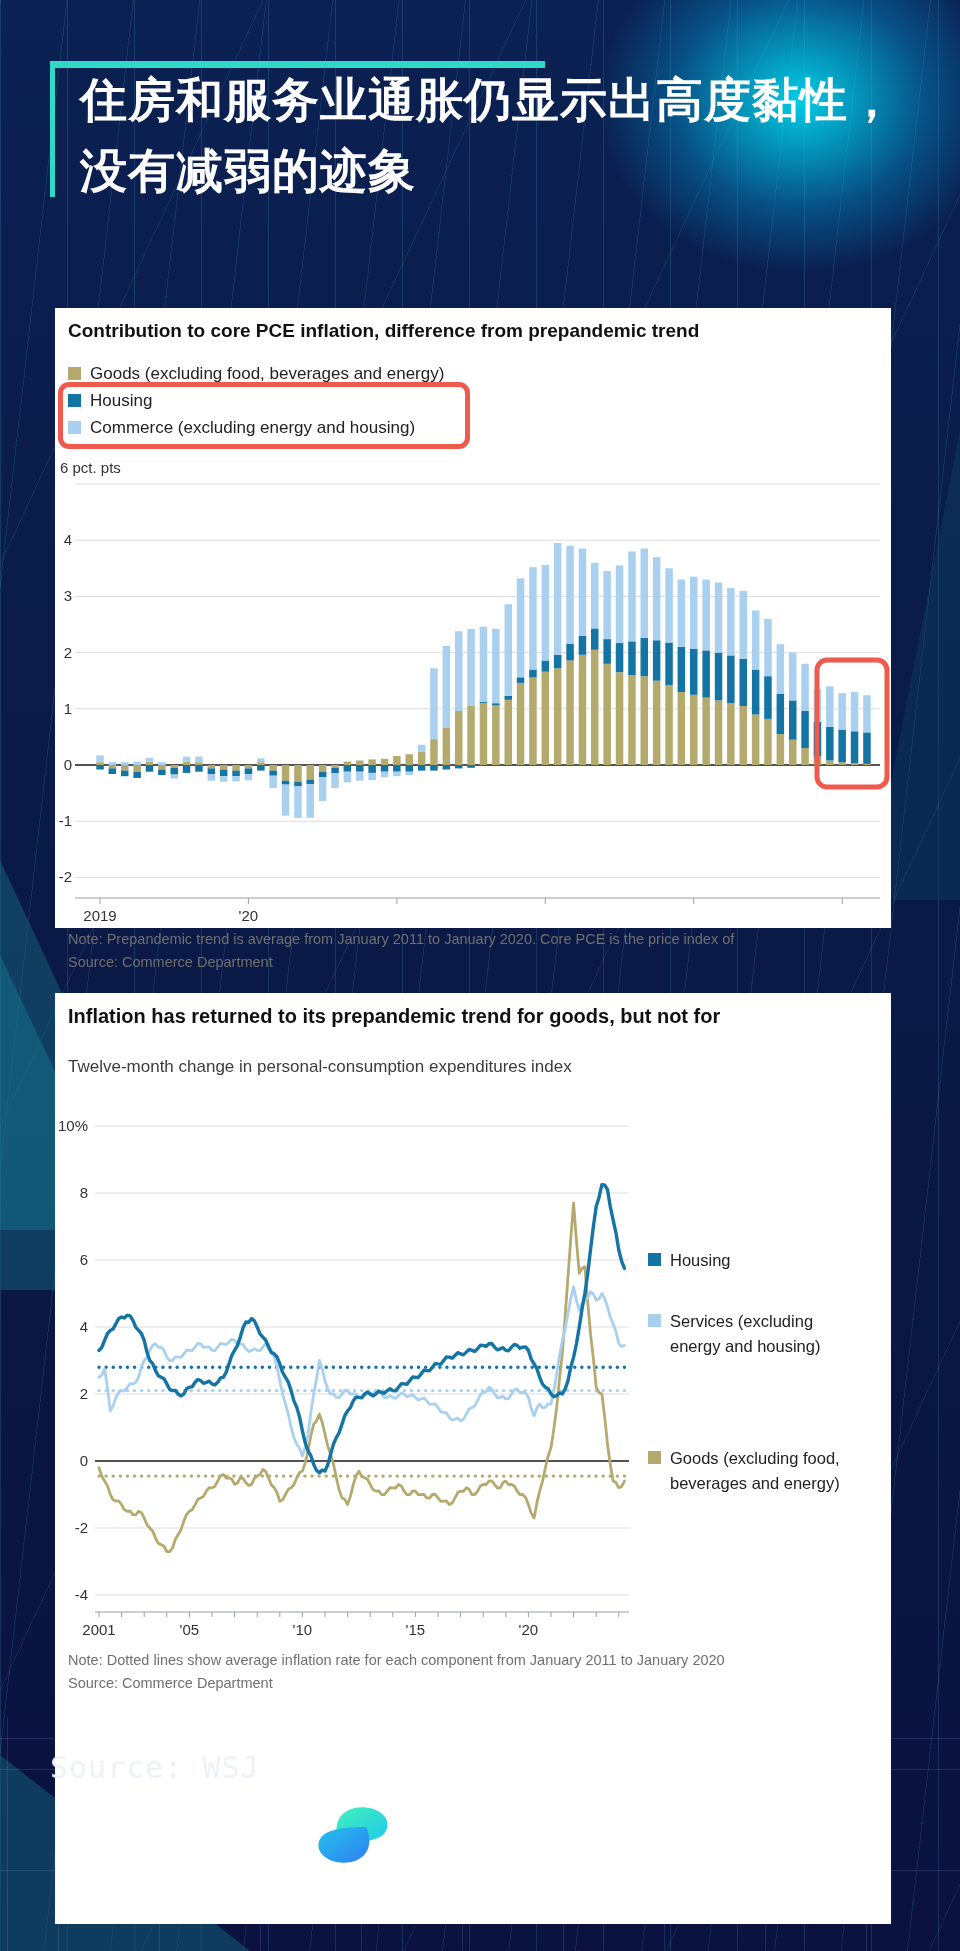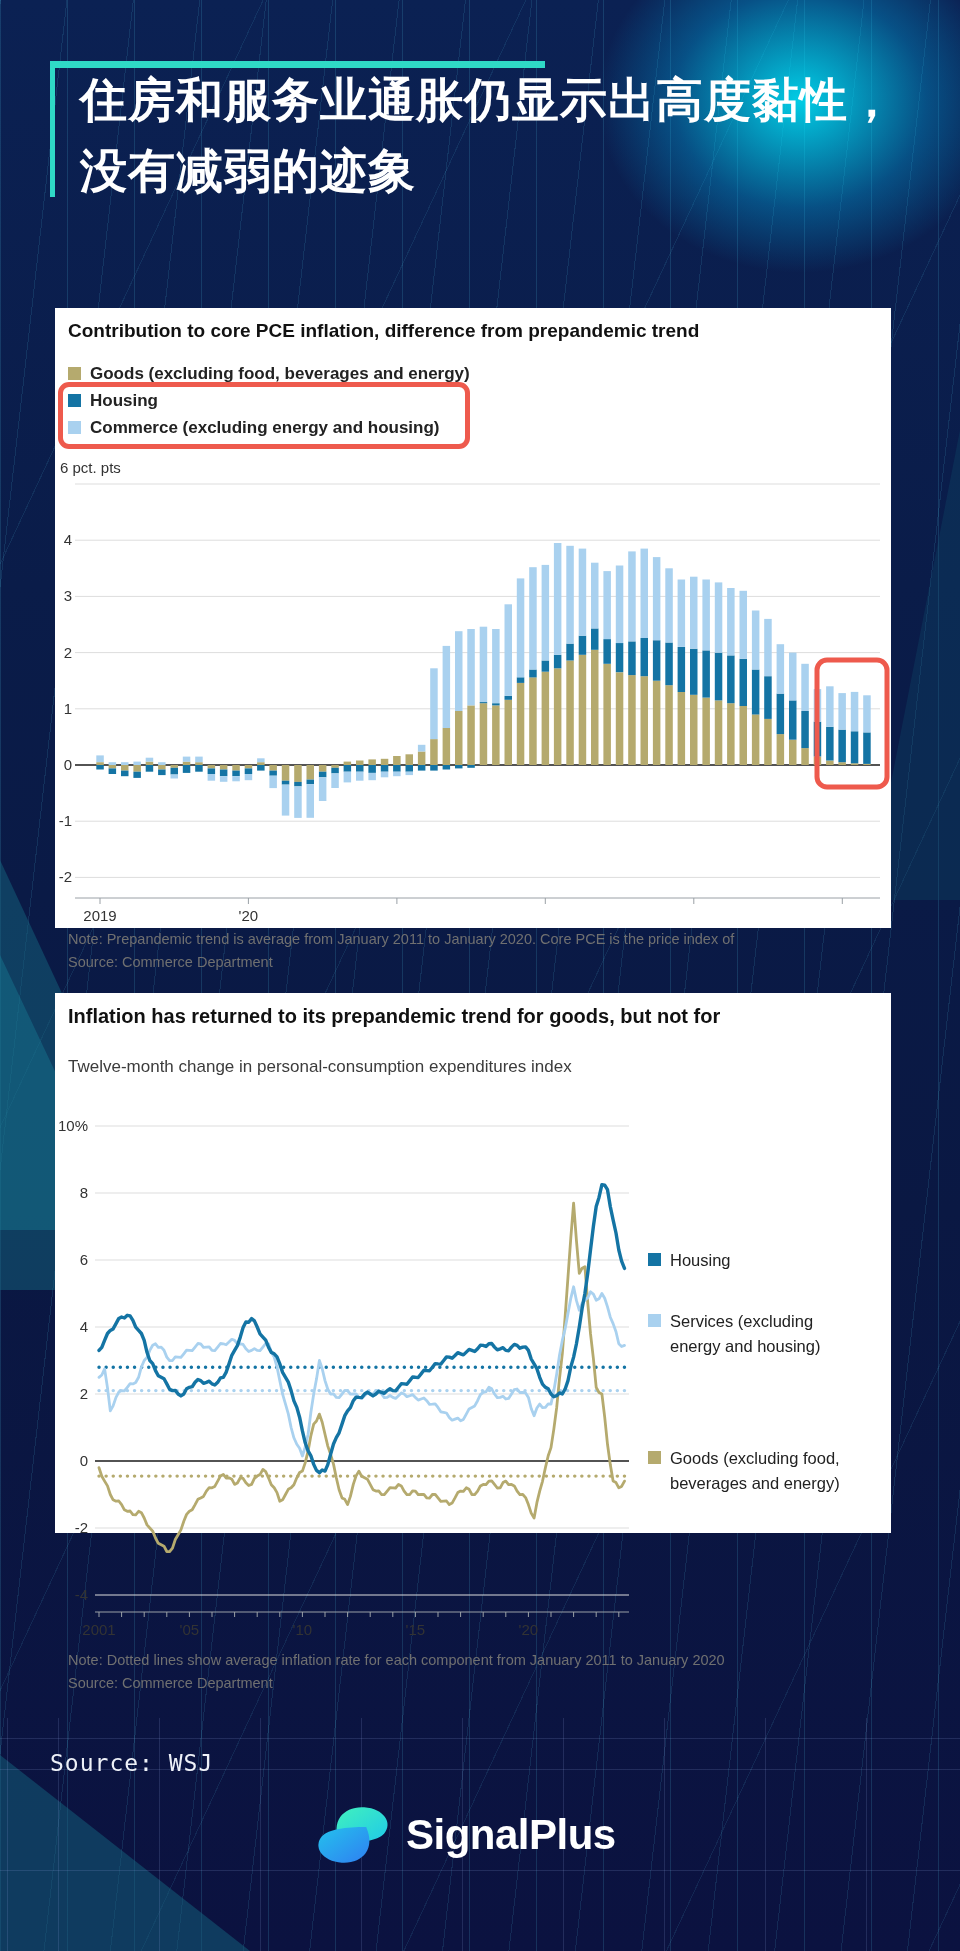--- a/index.html
+++ b/index.html
@@ -21,40 +21,40 @@
       repeating-linear-gradient(180deg, rgba(140,160,220,.18) 0 1px, transparent 1px 101px);
     background-position:58px 51px;}
   
   .frame-top{position:absolute;left:50px;top:61px;width:495px;height:7px;background:#2fd9c6;}
   .frame-left{position:absolute;left:50px;top:61px;width:5px;height:136px;background:#2fd9c6;}
   .cn-title{position:absolute;left:80px;top:64px;width:840px;color:#ffffff;
     font-size:47px;font-weight:800;line-height:71px;letter-spacing:1px;}
   
   .card{position:absolute;left:55px;width:836px;background:#ffffff;color:#1a1a1a;}
   .card1{top:260px;height:620px;margin-top:48px;}
-  .card2{top:993px;height:540px;}
+  .card2{top:993px;height:931px;}
   .c-title{position:absolute;left:13px;top:12px;font-size:19px;font-weight:700;color:#111;}
   .c-title2{position:absolute;left:13px;top:10px;font-size:20px;font-weight:700;color:#111;line-height:26px;width:780px;}
   .c-sub{position:absolute;left:13px;top:64px;font-size:17px;color:#3c3c3c;}
   .legend1{position:absolute;left:13px;top:52px;}
-  .lg-row{height:27px;display:flex;align-items:center;font-weight:bold;}
+  .lg-row{height:27px;display:flex;align-items:center;}
   .sw{width:13px;height:13px;margin-right:9px;flex:0 0 13px;}
   .lg-label{font-size:17px;color:#222;}
   .legend-hl{position:absolute;left:3px;top:74px;width:402px;height:57px;
     border:5px solid #ee5a4d;border-radius:11px;}
   .unit-label{position:absolute;left:5px;top:151px;font-size:15px;color:#333;}
   .chart-svg{position:absolute;left:0;top:0;}
   .tk{font-family:"Liberation Sans",sans-serif;font-size:15px;fill:#333;}
   .note{position:absolute;left:13px;font-size:14.5px;color:#707070;line-height:23px;}
   .lg2-item{position:absolute;left:593px;display:flex;}
   .lg2-item .sw{margin-top:5px;}
   .lg2-label{font-size:16.5px;color:#222;line-height:25px;}
   
   .wsj-source{position:absolute;left:50px;top:1750px;color:#eef1f8;
-    font-family:"DejaVu Sans Mono",monospace;font-size:23px;letter-spacing:1px;}
+    font-family:"DejaVu Sans Mono",monospace;font-size:30px;letter-spacing:1px;}
   .brand{position:absolute;left:310px;top:1802px;display:flex;align-items:center;}
   .brand-name{color:#ffffff;font-size:42px;font-weight:700;margin-left:10px;letter-spacing:-0.5px;}
 </style>
 </head>
 <body>
 
 <div class="page">
 
   <div class="bg-saw"></div>
   <div class="bg-glow"></div>

